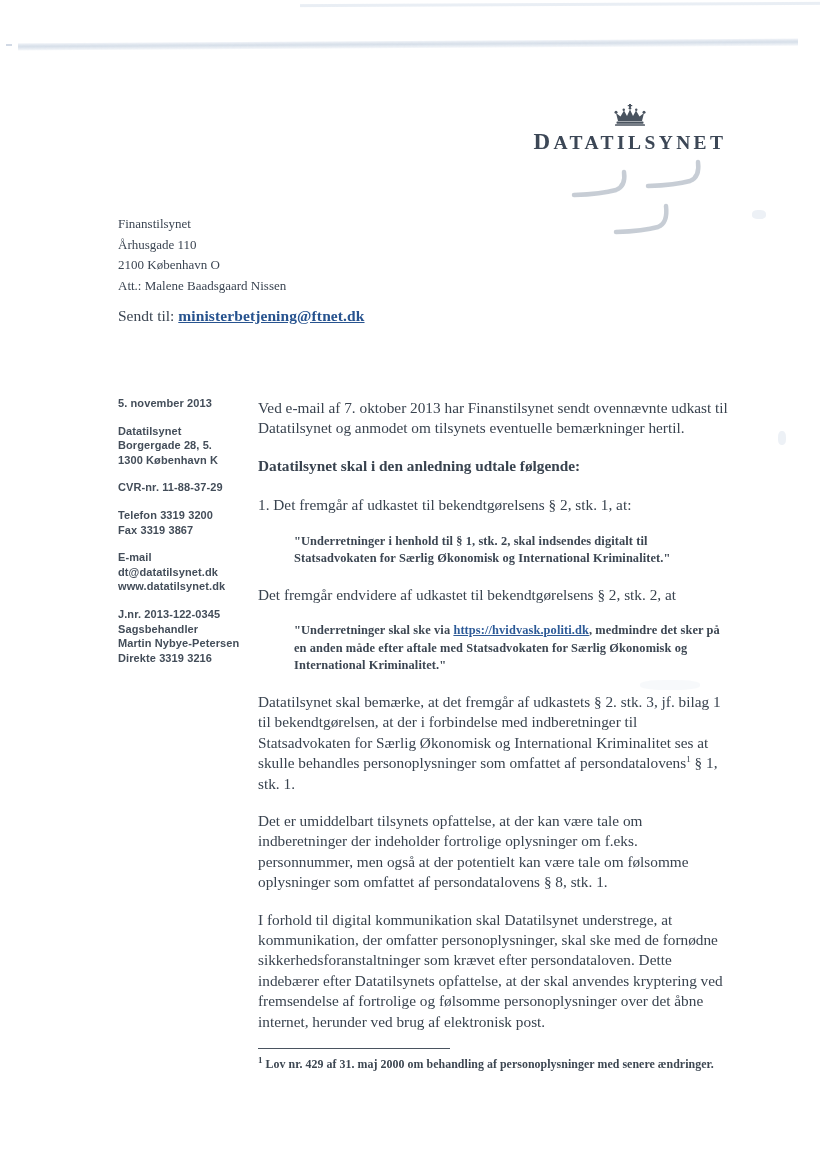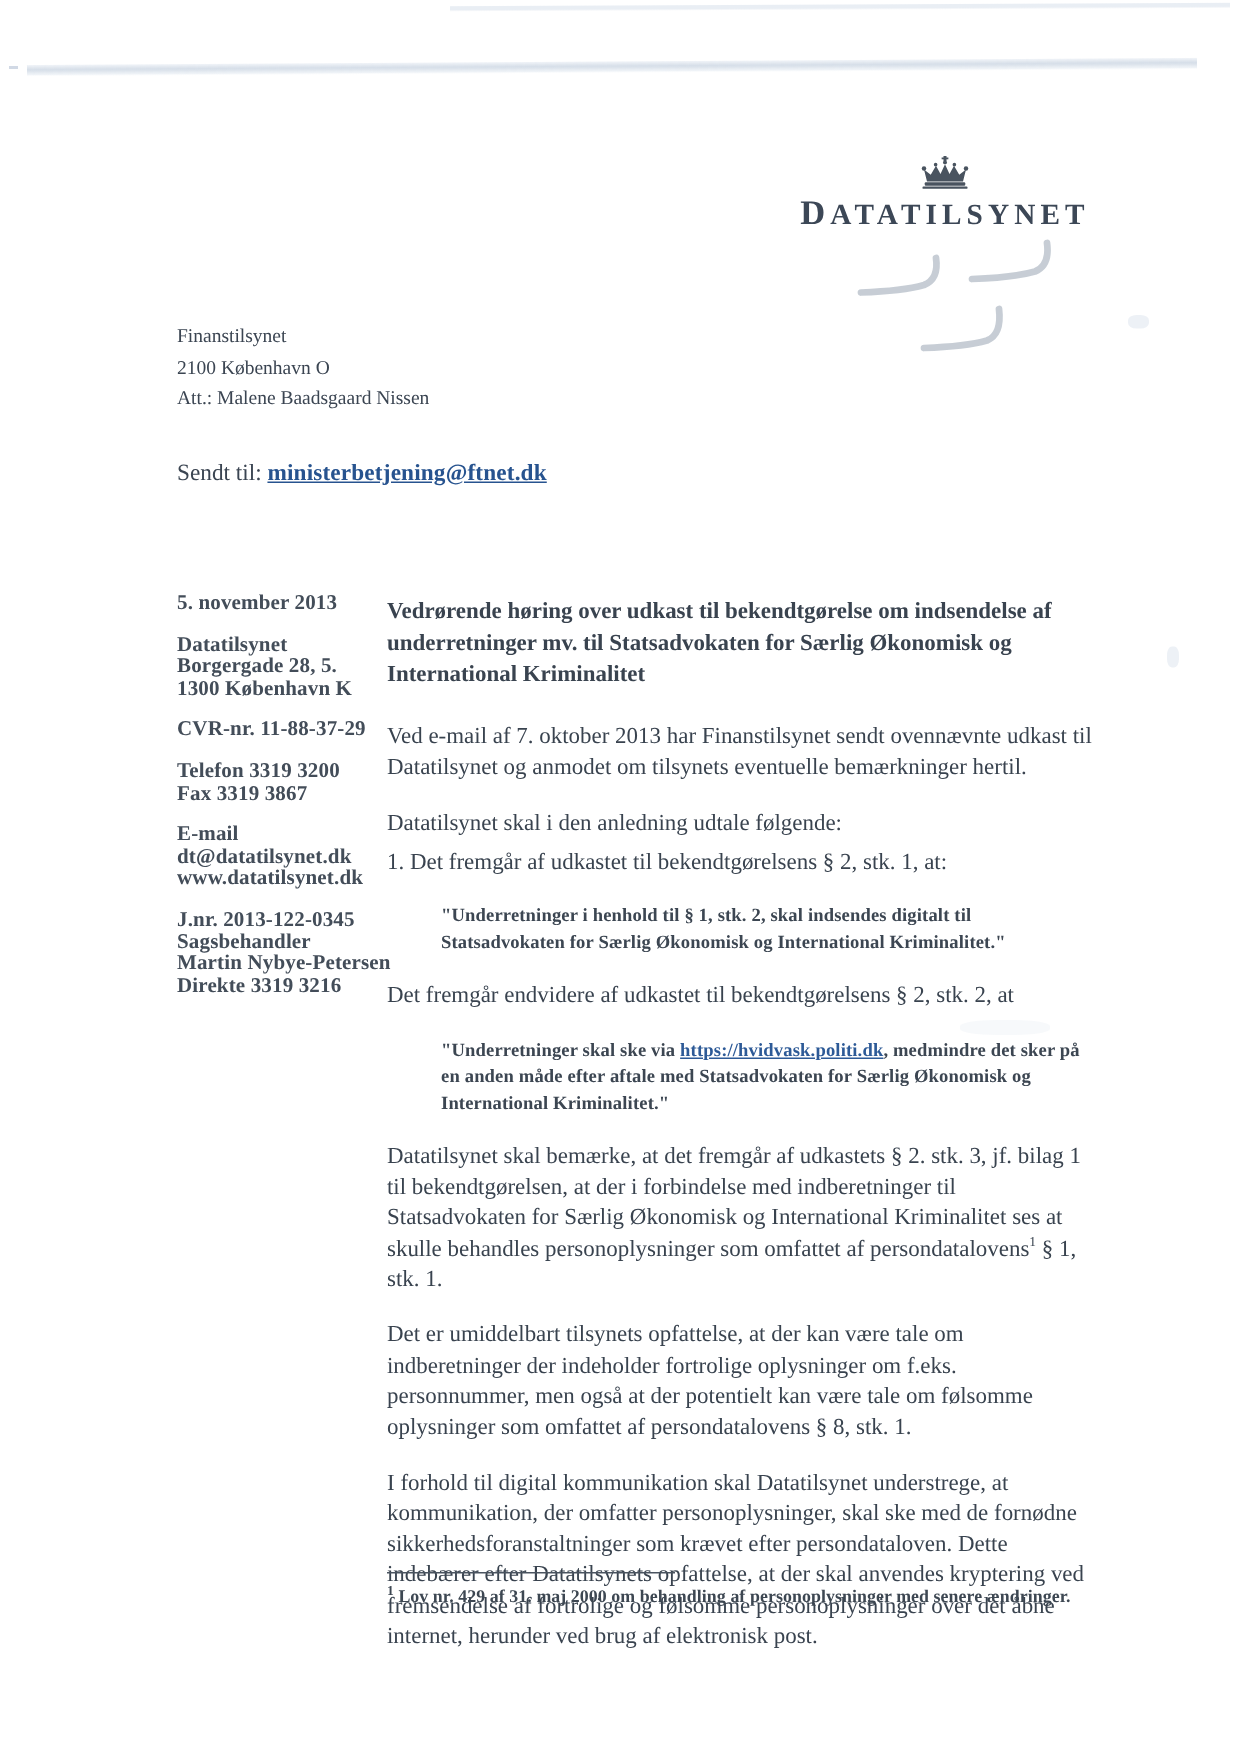--- a/index.html
+++ b/index.html
@@ -119,44 +119,44 @@
     letter-spacing: .1px;
     margin-top: 16px;
   }
 
   
   .sidebar {
     position: absolute;
     left: 118px;
     top: 396px;
     width: 132px;
-    font-family: Liberation Serif, serif;
-    font-size: 14px;
+    font-family: Liberation Sans, sans-serif;
+    font-size: 11px;
     line-height: 14.6px;
     color: #434d59;
     font-weight: bold;
     letter-spacing: .1px;
   }
   .sb-group { margin-bottom: 13px; }
   .sb-group div { white-space: nowrap; }
 
   
   .body-col {
     position: absolute;
     left: 258px;
     top: 398px;
     width: 474px;
     font-size: 15.3px;
     line-height: 20.4px;
     color: #39434f;
   }
   .body-col p { margin: 0 0 17px 0; }
   .body-col p.h-bold {
-    font-weight: normal;
-    margin-bottom: 5px;
+    font-weight: bold;
+    margin-bottom: 19px;
   }
   .body-col p.hdr-main {
     font-weight: bold;
     margin-bottom: 21px;
     line-height: 20.8px;
   }
   .quote {
     margin: 0 0 17px 0;
     padding-left: 36px;
     font-size: 12.4px;
@@ -228,20 +228,21 @@
 <svg class="swoosh" viewBox="0 0 190 90" aria-hidden="true">
   <g fill="none" stroke="#9aa6b4" stroke-width="4.5" stroke-linecap="round">
     <path d="M14 45 Q 42 44 56 40 Q 66 36 64 22"></path>
     <path d="M88 36 Q 116 35 130 31 Q 140 27 138 12"></path>
     <path d="M56 82 Q 84 81 98 77 Q 108 73 106 56"></path>
   </g>
 </svg>
 
 <div class="recipient">
   <div>Finanstilsynet</div>
+  <div>Århusgade 110</div>
   <div>2100 København O</div>
   <div>Att.: Malene Baadsgaard Nissen</div>
 </div>
 
 <div class="sent-line">
   <span>Sendt til:</span>
   <a class="maillink" href="#">ministerbetjening@ftnet.dk</a>
 </div>
 
 <div class="sidebar">
@@ -267,21 +268,20 @@
   </div>
   <div class="sb-group">
     <div>J.nr.  2013-122-0345</div>
     <div>Sagsbehandler</div>
     <div>Martin Nybye-Petersen</div>
     <div>Direkte 3319 3216</div>
   </div>
 </div>
 
 <div class="body-col">
-  <p class="hdr-main">Vedrørende høring over udkast til bekendtgørelse om indsendelse af underretninger mv. til Statsadvokaten for Særlig Økonomisk og International Kriminalitet</p>
   <p>Ved e-mail af 7. oktober 2013 har Finanstilsynet sendt ovennævnte udkast til Datatilsynet og anmodet om tilsynets eventuelle bemærkninger hertil.</p>
   <p class="h-bold">Datatilsynet skal i den anledning udtale følgende:</p>
   <p>1. Det fremgår af udkastet til bekendtgørelsens § 2, stk. 1, at:</p>
   <p class="quote">"Underretninger i henhold til § 1, stk. 2, skal indsendes digitalt til Statsadvokaten for Særlig Økonomisk og International Kriminalitet."</p>
   <p>Det fremgår endvidere af udkastet til bekendtgørelsens § 2, stk. 2, at</p>
   <p class="quote"><span>"Underretninger skal ske via </span><a class="urllink" href="#">https://hvidvask.politi.dk</a><span>, medmindre det sker på en anden måde efter aftale med Statsadvokaten for Særlig Økonomisk og International Kriminalitet."</span></p>
   <p><span>Datatilsynet skal bemærke, at det fremgår af udkastets § 2. stk. 3, jf. bilag 1 til bekendtgørelsen, at der i forbindelse med indberetninger til Statsadvokaten for Særlig Økonomisk og International Kriminalitet ses at skulle behandles personoplysninger som omfattet af persondatalovens</span><sup>1</sup><span> § 1, stk. 1.</span></p>
   <p>Det er umiddelbart tilsynets opfattelse, at der kan være tale om indberetninger der indeholder fortrolige oplysninger om f.eks. personnummer, men også at der potentielt kan være tale om følsomme oplysninger som omfattet af persondatalovens § 8, stk. 1.</p>
   <p>I forhold til digital kommunikation skal Datatilsynet understrege, at kommunikation, der omfatter personoplysninger, skal ske med de fornødne sikkerhedsforanstaltninger som krævet efter persondataloven. Dette indebærer efter Datatilsynets opfattelse, at der skal anvendes kryptering ved fremsendelse af fortrolige og følsomme personoplysninger over det åbne internet, herunder ved brug af elektronisk post.</p>
 </div>

